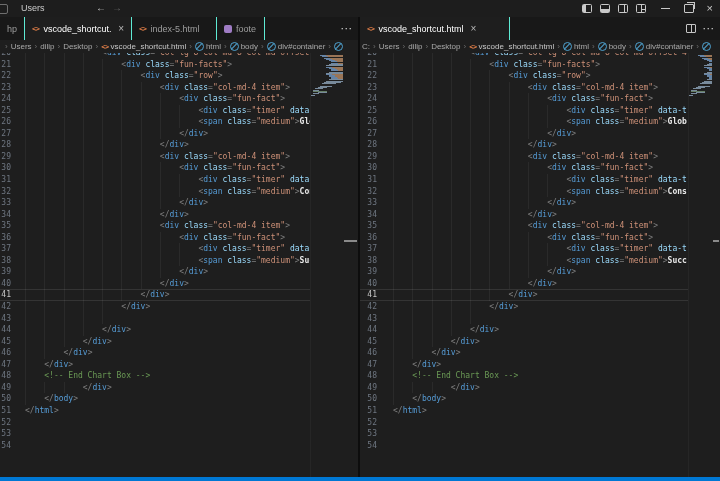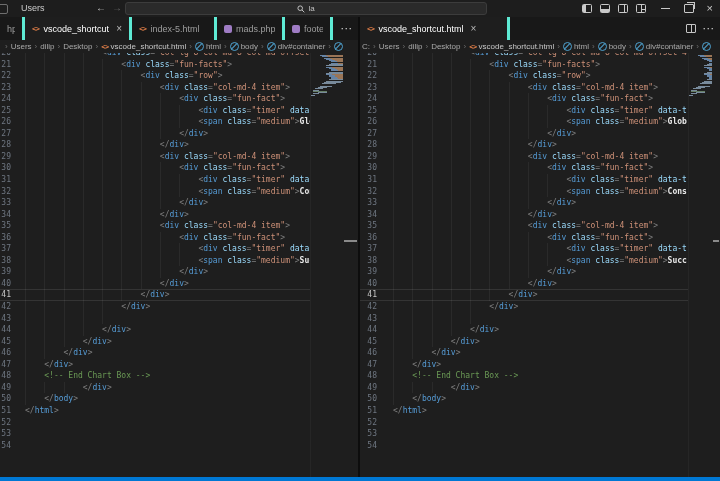--- a/index.html
+++ b/index.html
@@ -32,21 +32,21 @@
   
   .main{position:absolute;left:0;top:17px;width:720px;height:460px;display:flex;}
   .pane{position:relative;height:460px;overflow:hidden;}
   .pane-left{width:358px;}
   .pane-divider{width:2px;background:#0d0d0d;flex:none;}
   .pane-right{width:360px;}
 
   
   .tabbar{position:relative;height:23px;background:#181818;display:flex;overflow:hidden;}
   .tab{display:flex;align-items:center;gap:4px;padding:0 7px;box-sizing:border-box;height:23px;flex:none;
-       font-size:9px;color:#9d9d9d;border-right:3px solid #5eead4;overflow:hidden;white-space:nowrap;}
+       font-size:9px;color:#9d9d9d;border-right:1px solid #5eead4;overflow:hidden;white-space:nowrap;}
   .tab.active{background:#1e1e1e;color:#ffffff;}
   .tab-label{overflow:hidden;white-space:nowrap;}
   .tab-close{color:#b9b9b9;font-size:10px;margin-left:3px;line-height:10px;}
   .fico{color:#e8824a;font-family:"DejaVu Sans Mono",monospace;font-weight:bold;font-size:7px;letter-spacing:-0.5px;flex:none;}
   .php-ico{width:8px;height:8px;background:#9f7cc4;border-radius:2px;flex:none;}
   .tab-actions{position:absolute;right:5px;top:0;height:23px;display:flex;align-items:center;gap:7px;color:#c5c5c5;}
   .more-ico{font-size:9px;font-weight:bold;letter-spacing:1px;}
   .split-ico{width:10px;height:9px;border:1px solid #c5c5c5;border-radius:1px;position:relative;box-sizing:border-box;}
   .split-ico::before{content:'';position:absolute;left:4px;top:0;bottom:0;width:1px;background:#c5c5c5;}
 
@@ -84,27 +84,20 @@
 </head>
 <body>
 
 <div class="window">
 
   <div class="titlebar">
     <div class="menu-fragment"></div>
     <span class="menu-item">Users</span>
     <span class="nav-ico nav-back">←</span>
     <span class="nav-ico nav-fwd">→</span>
-    <div class="command-center">
-      <svg width="8" height="8" viewBox="0 0 8 8">
-        <circle cx="3.2" cy="3.2" r="2.3" fill="none" stroke="#c0c0c0" stroke-width="1"></circle>
-        <line x1="5" y1="5" x2="7.3" y2="7.3" stroke="#c0c0c0" stroke-width="1"></line>
-      </svg>
-      <span>la</span>
-    </div>
     <div class="tb-right">
       <div class="ic ic-left"></div>
       <div class="ic ic-bottom"></div>
       <div class="ic ic-right"></div>
       <div class="ic ic-grid"></div>
       <div class="min-ico"></div>
       <div class="max-ico"></div>
       <span class="close-ico">×</span>
     </div>
   </div>
@@ -116,24 +109,20 @@
             <span class="tab-label">hp</span>
           </div>
           <div class="tab active" style="width: 107px;">
             <span class="fico">&lt;&gt;</span>
             <span class="tab-label">vscode_shortcut.html</span>
             <span class="tab-close">×</span>
           </div>
           <div class="tab" style="width: 85px;">
             <span class="fico">&lt;&gt;</span>
             <span class="tab-label">index-5.html</span>
-          </div>
-          <div class="tab" style="width: 68px;">
-            <span class="php-ico"></span>
-            <span class="tab-label">mads.php</span>
           </div>
           <div class="tab" style="width: 48px;">
             <span class="php-ico"></span>
             <span class="tab-label">foote</span>
           </div>
           <div class="tab-actions">
             <span class="more-ico">···</span>
           </div>
         </div>
         <div class="breadcrumbs">

